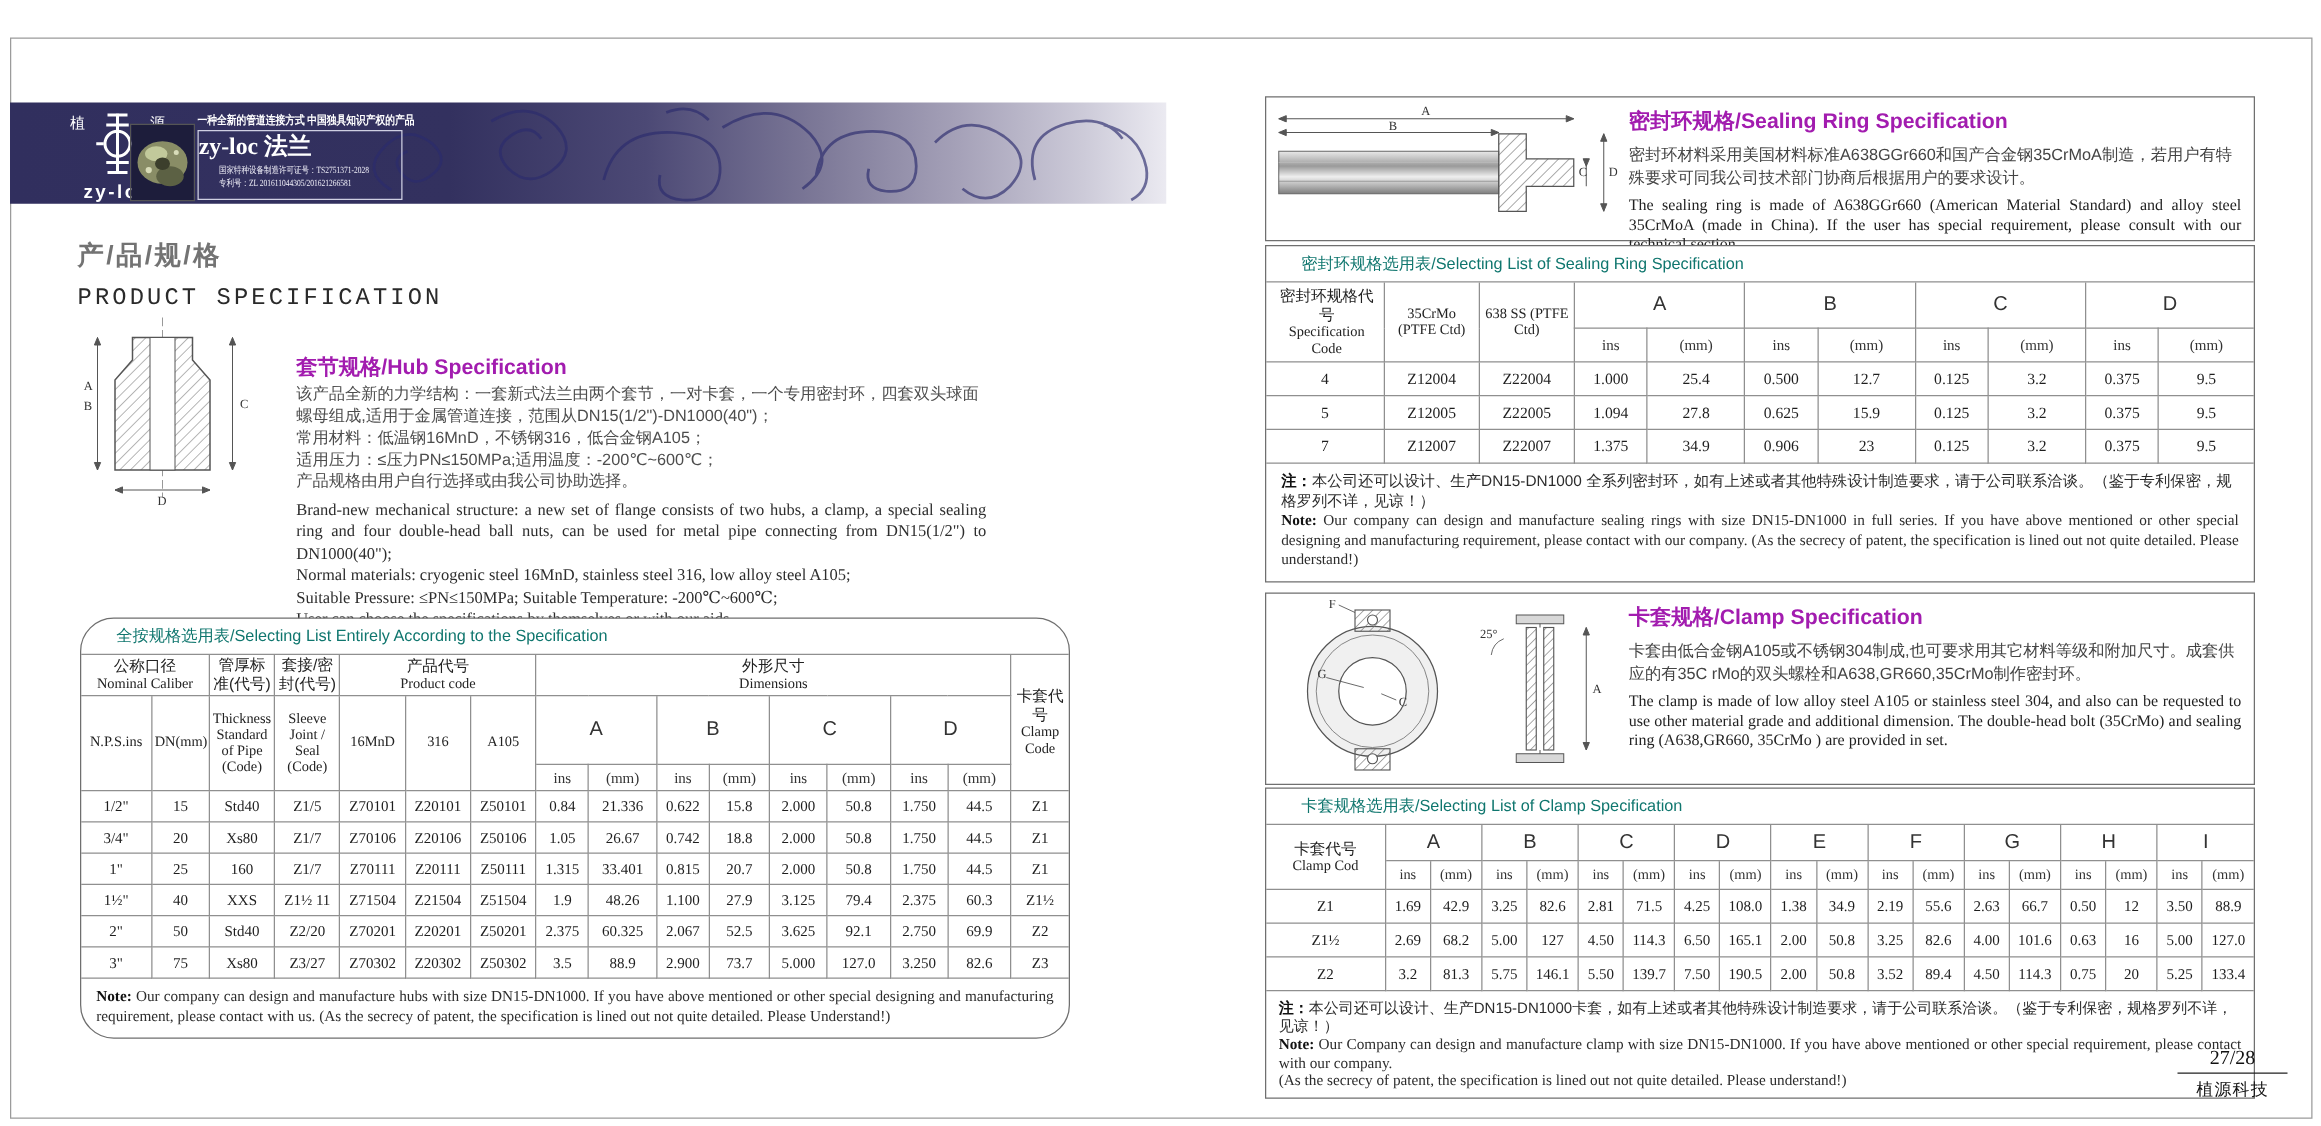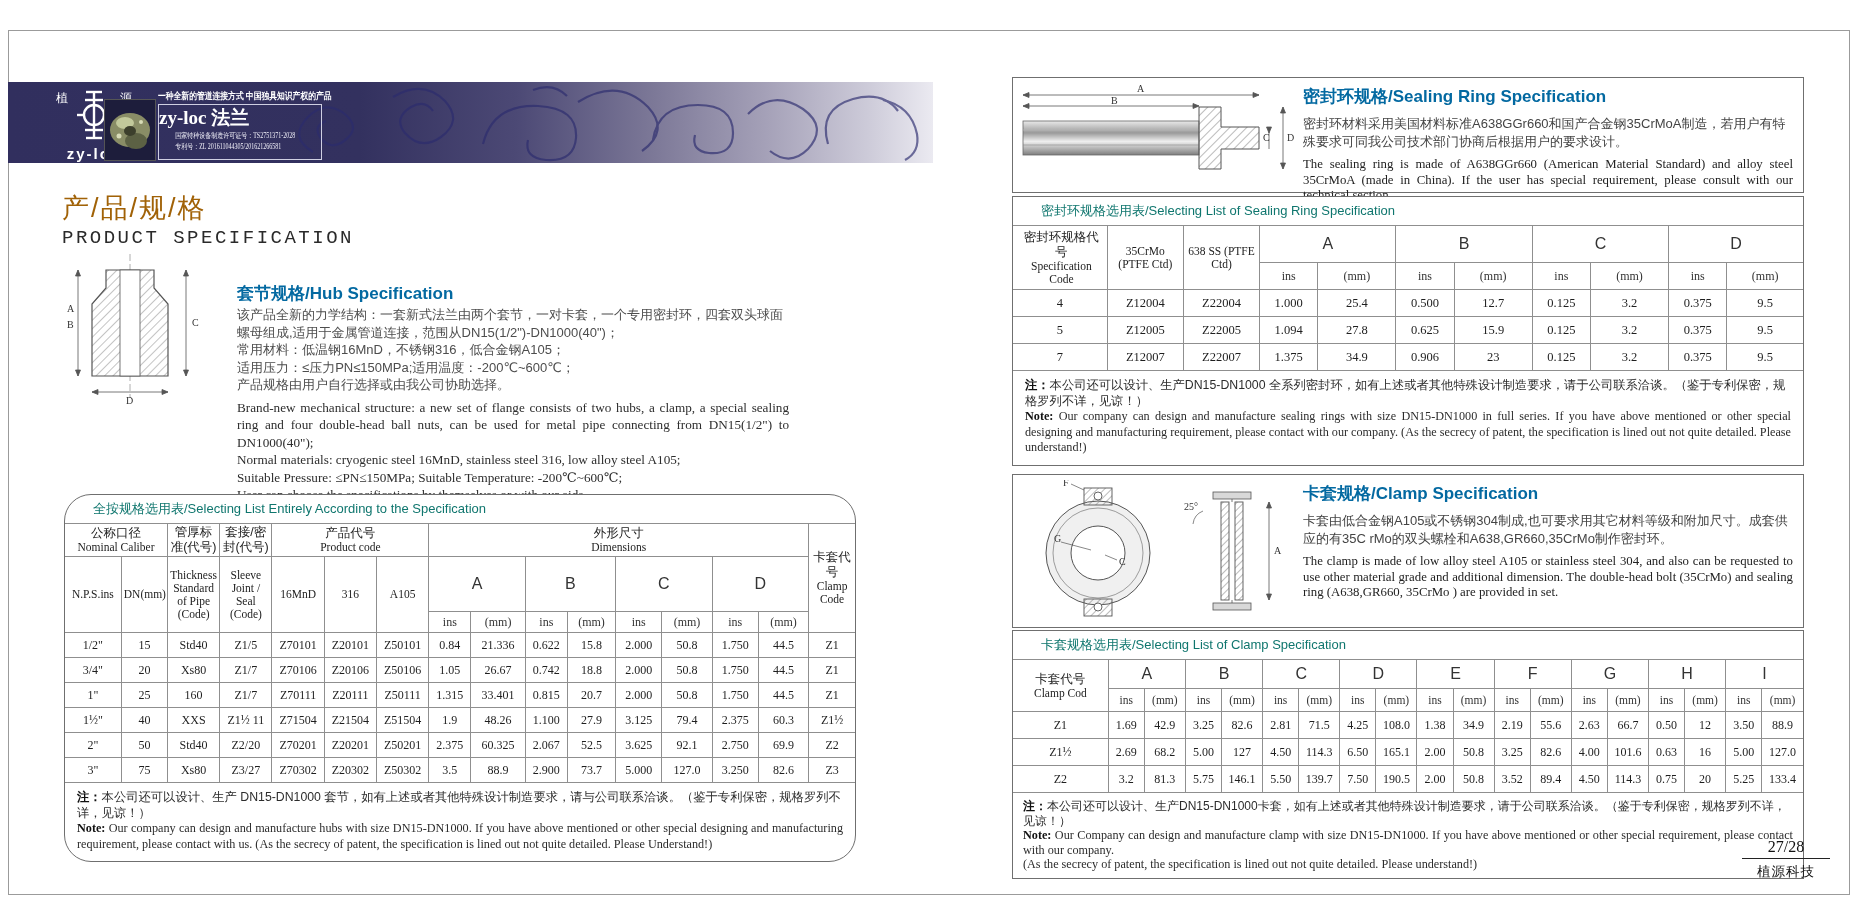--- a/index.html
+++ b/index.html
@@ -20,24 +20,24 @@
   .logo .mark{position:absolute;left:30px;top:2px;}
   .logo .wordmark{position:absolute;left:0;right:0;bottom:0;font-size:15px;font-weight:bold;letter-spacing:2px;color:#fff;}
   .photo{position:absolute;left:96px;top:17px;width:50px;height:60px;border:1px solid #555;}
   .tagline{position:absolute;left:150px;top:8px;width:230px;font-size:9.5px;font-weight:bold;color:#fff;
            white-space:nowrap;transform:scaleX(.82);transform-origin:left;}
   .brand-box{position:absolute;left:150px;top:22px;width:162px;height:54px;border:1px solid #cfcfe2;text-align:left;color:#f2f1fa;font-family:Liberation Serif, serif;}
   .brand-box .brand{font-size:19px;font-weight:bold;color:#fff;line-height:24px;margin-top:1px;}
   .brand-box .lic,.brand-box .pat{font-size:7.5px;white-space:nowrap;transform:scaleX(.8);transform-origin:center;line-height:11px;}
 
   
-  .page-title-zh{position:absolute;left:62px;top:190px;font-size:27px;letter-spacing:2px;color:#a16207;font-weight:400;}
+  .page-title-zh{position:absolute;left:62px;top:190px;font-size:21px;letter-spacing:2px;color:#737373;font-weight:700;}
   .page-title-en{position:absolute;left:62px;top:227px;font-size:19px;letter-spacing:2.5px;color:#2a2a2a;font-family:Liberation Mono, monospace;}
   .hub-draw{position:absolute;left:64px;top:246px;}
-  .sec-heading{font-size:17px;font-weight:bold;color:#0369a1;}
+  .sec-heading{font-size:17px;font-weight:bold;color:#a21caf;}
   .hub-heading{position:absolute;left:237px;top:282px;text-align:right;}
   .hub-zh{position:absolute;left:237px;top:306px;width:550px;font-size:13px;line-height:17.5px;color:#4d4d4d;}
   .hub-en{position:absolute;left:237px;top:399px;width:552px;font-size:13.2px;line-height:17.4px;color:#2d2d2d;text-align:justify;}
 
   
   .box{position:absolute;border:1px solid #6f6f6f;background:#fff;}
   .tbl-title{font-size:13px;color:#0f766e;padding:5px 10px 5px 28px;border-bottom:1px solid #8f8f8f;}
   table{border-collapse:collapse;table-layout:fixed;width:100%;}
   th,td{border:1px solid #8f8f8f;text-align:center;font-weight:normal;padding:1px 2px;overflow:hidden;}
   table tr>*:first-child{border-left:none;} table tr>*:last-child{border-right:none;}
@@ -376,21 +376,20 @@
             <td>73.7</td>
             <td>5.000</td>
             <td>127.0</td>
             <td>3.250</td>
             <td>82.6</td>
             <td>Z3</td>
           </tr>
         </tbody>
     </table>
     <div class="note">
-      <div><b>注：</b><span>本公司还可以设计、生产 DN15-DN1000 套节，如有上述或者其他特殊设计制造要求，请与公司联系洽谈。（鉴于专利保密，规格罗列不详，见谅！）</span></div>
       <div class="en-note"><b>Note:</b> <span>Our company can design and manufacture hubs with size DN15-DN1000. If you have above mentioned or other special designing and manufacturing requirement, please contact with us. (As the secrecy of patent, the specification is lined out not quite detailed. Please Understand!)</span></div>
     </div>
   </div>
 
   <div class="box seal-box">
     <svg class="seal-draw" width="275" height="104" viewBox="0 0 275 104">
       <defs>
         <linearGradient id="metalG" x1="0" y1="0" x2="0" y2="1">
           <stop offset="0" stop-color="#e9e9e9"></stop>
             <stop offset="0.35" stop-color="#9a9a9a"></stop>

